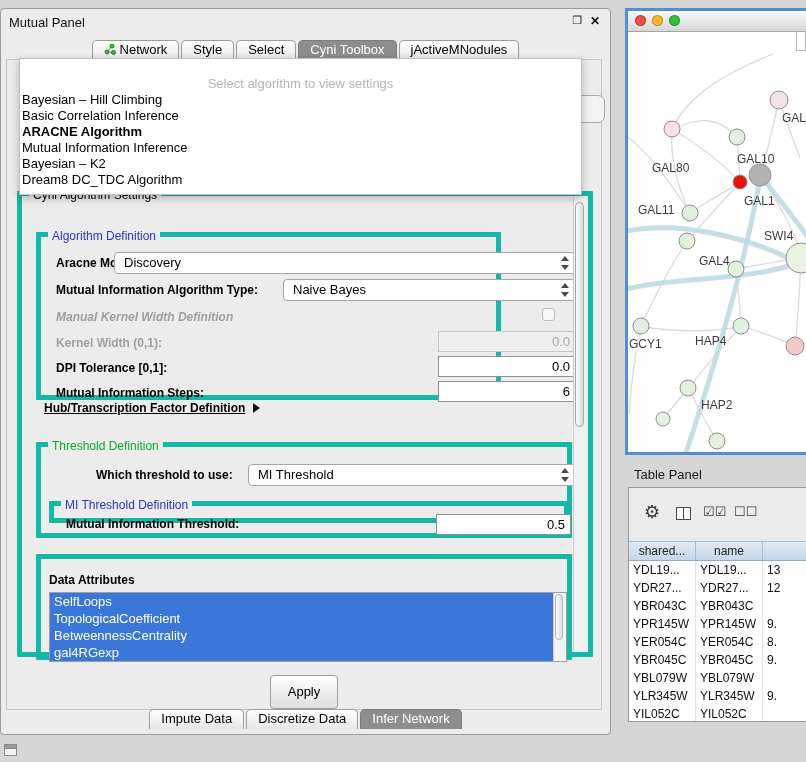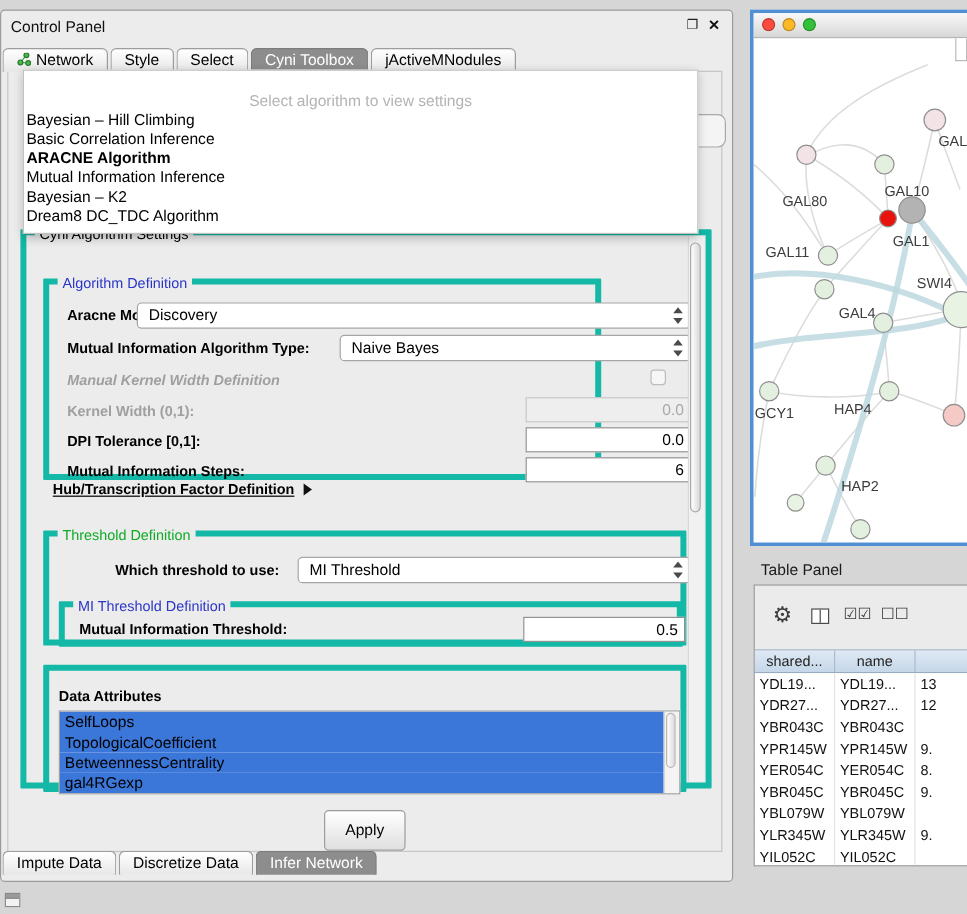--- a/index.html
+++ b/index.html
@@ -13,21 +13,21 @@
   .cp-titlebar{position:absolute;left:0;top:0;right:0;height:26px;}
   .cp-title{position:absolute;left:8px;top:6px;font-size:13px;color:#111;}
   .cp-float{position:absolute;right:28px;top:5px;font-size:11px;color:#222;}
   .cp-close{position:absolute;right:10px;top:5px;font-size:12px;font-weight:bold;color:#111;}
   .inner-panel{position:absolute;left:5px;top:50px;width:596px;height:651px;
     border:1px solid #c6c6c6;background:#ececec;box-sizing:border-box;}
   .combo-fragment{position:absolute;left:556px;top:86px;width:46px;height:26px;background:#f4f4f4;
     border:1px solid #a8a8a8;border-radius:7px;z-index:5;}
 
   
-  .tab-bar{position:absolute;left:0;right:0;white-space:nowrap;z-index:8;}
+  .tab-bar{position:absolute;left:0;right:0;text-align:center;white-space:nowrap;z-index:8;}
   .tab-bar.top{top:31px;}
   .tab-bar.bottom{top:700px;}
   .tab{display:inline-block;margin:0 1px;padding:1px 11px 2px;font-size:13px;line-height:16px;color:#000;
     background:linear-gradient(#ffffff,#e7e7e7);border:1px solid #9d9d9d;border-bottom:none;
     border-radius:5px 5px 0 0;vertical-align:bottom;cursor:default;}
   .tab.active{background:#8d8d8d;color:#fff;border-color:#7c7c7c;}
 
   
   .dropdown{position:absolute;left:18px;top:49px;width:561px;background:#fff;border:1px solid #c2c2c2;
     box-shadow:0 3px 8px rgba(0,0,0,.25);z-index:30;padding:16px 0 6px;}
@@ -62,21 +62,21 @@
   .hub-row{position:absolute;left:22px;top:205px;font-size:12px;font-weight:bold;text-decoration:underline;}
   .tri-right{display:inline-block;width:0;height:0;border-top:5px solid transparent;
     border-bottom:5px solid transparent;border-left:7px solid #111;margin-left:8px;vertical-align:-1px;}
   .tri-down{display:inline-block;width:0;height:0;border-left:5px solid transparent;
     border-right:5px solid transparent;border-top:7px solid #111;margin-left:6px;vertical-align:-1px;}
 
   .attr-label{position:absolute;left:8px;top:14px;font-size:12px;font-weight:bold;}
   .attr-list{position:absolute;left:8px;top:33px;width:518px;height:70px;box-sizing:border-box;
     background:#fff;border:1px solid #9f9f9f;overflow:hidden;}
   .attr-rows{position:absolute;left:0;top:0;right:12px;}
-  .attr-item{height:17px;line-height:17px;background:#3b76d9;color:#000000;font-size:13px;
+  .attr-item{height:17px;line-height:17px;background:#3b76d9;color:#ffffff;font-size:13px;
     padding-left:4px;white-space:nowrap;overflow:hidden;}
   .attr-scroll{position:absolute;right:0;top:0;width:12px;bottom:0;background:#f4f4f4;border-left:1px solid #d0d0d0;}
   .attr-scroll .thumb{position:absolute;left:1px;top:1px;width:8px;height:46px;
     background:linear-gradient(90deg,#fdfdfd,#dcdcdc);border:1px solid #b5b5b5;border-radius:5px;box-sizing:border-box;}
 
   .v-scrollbar{position:absolute;right:1px;top:1px;bottom:1px;width:13px;background:#f1f1f1;
     border-left:1px solid #cccccc;border-radius:0 2px 2px 0;}
   .v-scrollbar .thumb{position:absolute;left:1px;top:5px;width:9px;height:225px;
     background:linear-gradient(90deg,#ffffff,#d9d9d9);border:1px solid #a8a8a8;border-radius:6px;box-sizing:border-box;}
 
@@ -125,21 +125,21 @@
     background:#f2f2f2;box-sizing:border-box;}
   .mini-icon i{display:block;height:3px;background:#9a9a9a;border-bottom:1px solid #8a8a8a;}
 </style>
 </head>
 <body>
 
 <div class="stage">
 
   <div class="control-panel">
     <div class="cp-titlebar">
-      <span class="cp-title">Control Panel</span>
+      <span class="cp-title">Mutual Panel</span>
       <span class="cp-float">❐</span>
       <span class="cp-close">✕</span>
     </div>
 
     <div class="inner-panel"></div>
     <div class="combo-fragment"></div>
 
     <div class="group settings-group">
       <span class="group-title t-black">Cyni Algorithm Settings</span>
 
@@ -177,21 +177,21 @@
 
       <div class="group" style="left:14px;top:246px;width:536px;height:96px;">
         <span class="group-title t-green">Threshold Definition</span>
 
         <span class="flabel" style="left:55px;top:22px;">Which threshold to use:</span>
         <div class="combo" style="left:207px;top:17px;width:328px;">
           <span>MI Threshold</span>
           <span class="arrows"></span>
         </div>
 
-        <div class="group" style="left:8px;top:54px;width:520px;height:38px;">
+        <div class="group" style="left:8px;top:54px;width:520px;height:22px;">
           <span class="group-title t-blue">MI Threshold Definition</span>
           <span class="flabel" style="left:12px;top:12px;">Mutual Information Threshold:</span>
           <div class="tinput" style="left:382px;top:8px;width:135px;">0.5</div>
         </div>
       </div>
 
       <div class="group" style="left:14px;top:358px;width:536px;height:106px;">
         <span class="attr-label">Data Attributes</span>
         <div class="attr-list">
           <div class="attr-rows">

